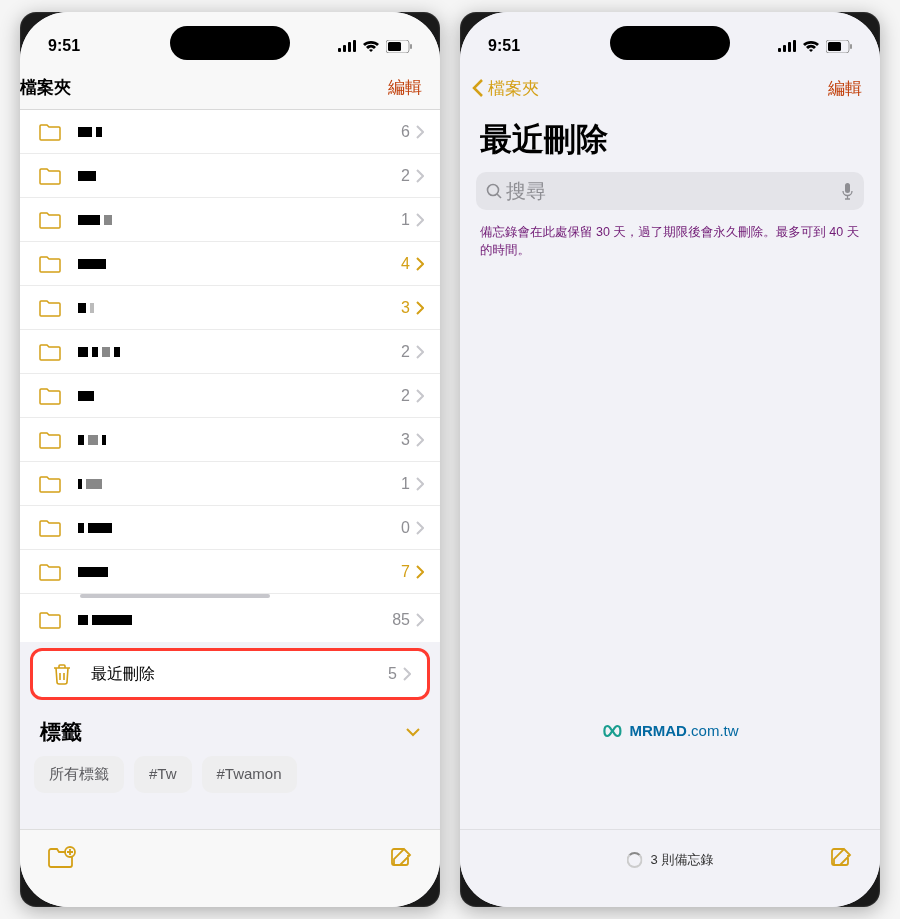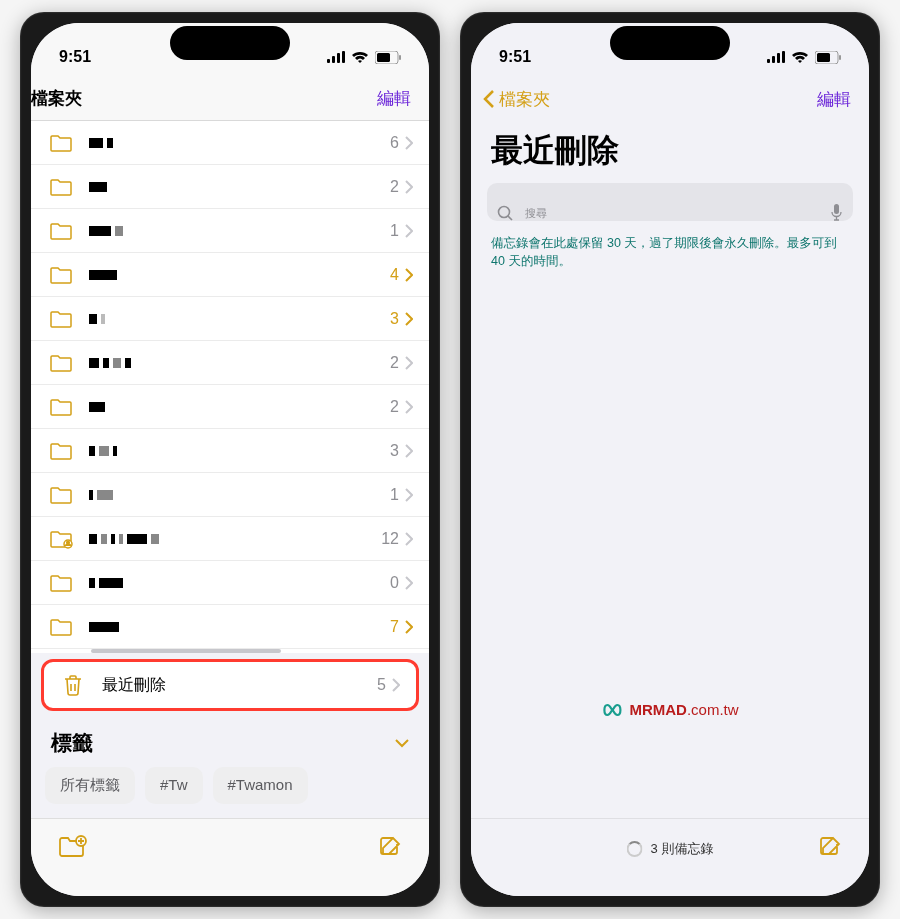--- a/index.html
+++ b/index.html
@@ -12,22 +12,22 @@
     justify-content: center;
     align-items: center;
     gap: 20px;
     padding: 10px;
     position: relative;
   }
   .phone {
     width: 420px;
     height: 895px;
     background: #1a1a1a;
-    border-radius: 24px;
-    padding: 11px;
+    border-radius: 16px;
+    padding: 0;
     box-shadow: 0 4px 20px rgba(0,0,0,0.3), inset 0 0 2px rgba(255,255,255,0.3);
     position: relative;
   }
   .screen {
     width: 100%;
     height: 100%;
     background: #f2f2f7;
     border-radius: 48px;
     overflow: hidden;
     position: relative;
@@ -73,21 +73,21 @@
     left: 12px;
     display: flex;
     align-items: center;
     gap: 4px;
     color: #d4a017;
     font-size: 17px;
   }
   .nav-edit {
     position: absolute;
     right: 18px;
-    color: #6d28d9;
+    color: #c2410c;
     font-size: 17px;
   }
   .nav-bar2 { border-bottom: none; background: #f2f2f7; }
   .content { flex: 1; overflow-y: hidden; background: #f2f2f7; position: relative; }
   .folder-list { background: #fff; margin: 0; }
   .row {
     display: flex;
     align-items: center;
     height: 44px;
     padding: 0 16px 0 18px;
@@ -156,56 +156,56 @@
     font-weight: 700;
     padding: 8px 20px 10px;
     color: #000;
   }
   .search-bar {
     margin: 0 16px 10px;
     background: #e4e4e9;
     border-radius: 10px;
     height: 38px;
     display: flex;
-    align-items: flex-end;
+    align-items: center;
     padding: 0 10px;
-    gap: 12px;
+    gap: 4px;
     color: #8e8e93;
-    font-size: 11px;
+    font-size: 20px;
   }
   .info-text {
     font-size: 12.5px;
-    color: #0f766e;
+    color: #701a75;
     padding: 4px 20px 12px;
     line-height: 1.4;
   }
   .note-list {
     background: #fff;
     margin: 0 16px;
     border-radius: 12px;
     overflow: hidden;
   }
   .note-row {
     padding: 10px 16px;
     border-bottom: 0.5px solid rgba(0,0,0,0.1);
   }
   .note-row:last-child { border-bottom: none; }
   .note-title { font-size: 16px; font-weight: 600; color: #000; margin-bottom: 2px; }
   .note-sub { font-size: 14px; color: #8e8e93; }
   .note-sub .date { margin-right: 8px; }
   .watermark {
     position: absolute;
-    bottom: 100px;
+    bottom: 90px;
     left: 50%;
     transform: translateX(-50%);
     display: flex;
     align-items: center;
     gap: 6px;
     font-size: 15px;
-    color: #b91c1c;
+    color: #0369a1;
   }
   .watermark b { font-weight:700; }
   .spinner {
     width:16px; height:16px;
     border:2px solid #ccc;
     border-top-color:#888;
     border-radius:50%;
   }
   svg.chev path { stroke:#c7c7cc; }
 </style>
@@ -378,42 +378,20 @@
             </span>
             <span class="count">1</span>
             <svg class="chev" width="8" height="14" viewBox="0 0 8 14">
               <path d="M1 1l6 6-6 6" fill="none" stroke-width="2"></path>
             </svg>
           </div>
           <div class="row">
             <span class="icon">
               <svg width="24" height="20" viewBox="0 0 24 20" fill="none" stroke="#d4a017" stroke-width="1.5">
                 <path d="M2 6V4a1 1 0 011-1h6l2 2h10a1 1 0 011 1v11a1 1 0 01-1 1H3a1 1 0 01-1-1V6z"></path>
-                <circle cx="19" cy="15" r="4" fill="#fff"></circle>
-                <circle cx="19" cy="13.5" r="1.3" fill="#d4a017"></circle>
-                <path d="M16.5 17c0-1.2 1-2 2.5-2s2.5.8 2.5 2" fill="#d4a017"></path>
-              </svg>
-            </span>
-            <span class="name">
-              <span class="censor " style="width:8px"></span> 
-              <span class="censor g" style="width:6px"></span> 
-              <span class="censor " style="width:4px"></span> 
-              <span class="censor g" style="width:4px"></span> 
-              <span class="censor " style="width:20px"></span> 
-              <span class="censor g" style="width:8px"></span>
-            </span>
-            <span class="count">12</span>
-            <svg class="chev" width="8" height="14" viewBox="0 0 8 14">
-              <path d="M1 1l6 6-6 6" fill="none" stroke-width="2"></path>
-            </svg>
-          </div>
-          <div class="row">
-            <span class="icon">
-              <svg width="24" height="20" viewBox="0 0 24 20" fill="none" stroke="#d4a017" stroke-width="1.5">
-                <path d="M2 6V4a1 1 0 011-1h6l2 2h10a1 1 0 011 1v11a1 1 0 01-1 1H3a1 1 0 01-1-1V6z"></path>
               </svg>
             </span>
             <span class="name">
               <span class="censor " style="width:6px"></span> 
               <span class="censor " style="width:24px"></span>
             </span>
             <span class="count">0</span>
             <svg class="chev" width="8" height="14" viewBox="0 0 8 14">
               <path d="M1 1l6 6-6 6" fill="none" stroke-width="2"></path>
             </svg>
@@ -426,20 +404,35 @@
             </span>
             <span class="name">
               <span class="censor " style="width:30px"></span>
             </span>
             <span class="count">7</span>
             <svg class="chev" width="8" height="14" viewBox="0 0 8 14">
               <path d="M1 1l6 6-6 6" fill="none" stroke-width="2"></path>
             </svg>
           </div>
           <div class="scroll-hint"></div>
+          <div class="row">
+            <span class="icon">
+              <svg width="24" height="20" viewBox="0 0 24 20" fill="none" stroke="#d4a017" stroke-width="1.5">
+                <path d="M2 6V4a1 1 0 011-1h6l2 2h10a1 1 0 011 1v11a1 1 0 01-1 1H3a1 1 0 01-1-1V6z"></path>
+              </svg>
+            </span>
+            <span class="name">
+              <span class="censor " style="width:10px"></span> 
+              <span class="censor " style="width:40px"></span>
+            </span>
+            <span class="count">85</span>
+            <svg class="chev" width="8" height="14" viewBox="0 0 8 14">
+              <path d="M1 1l6 6-6 6" fill="none" stroke-width="2"></path>
+            </svg>
+          </div>
         </div>
       <div class="highlight-box">
         <div class="row">
           <span class="icon">
             <svg width="22" height="24" viewBox="0 0 22 24" fill="none" stroke="#d4a017" stroke-width="1.6">
                 <path d="M3 6h16M8 6V4a1 1 0 011-1h4a1 1 0 011 1v2M5 6l1 14a2 2 0 002 2h6a2 2 0 002-2l1-14M9 11v7M13 11v7"></path>
               </svg>
           </span>
           <span class="name">最近刪除</span>
           <span class="count">5</span>

